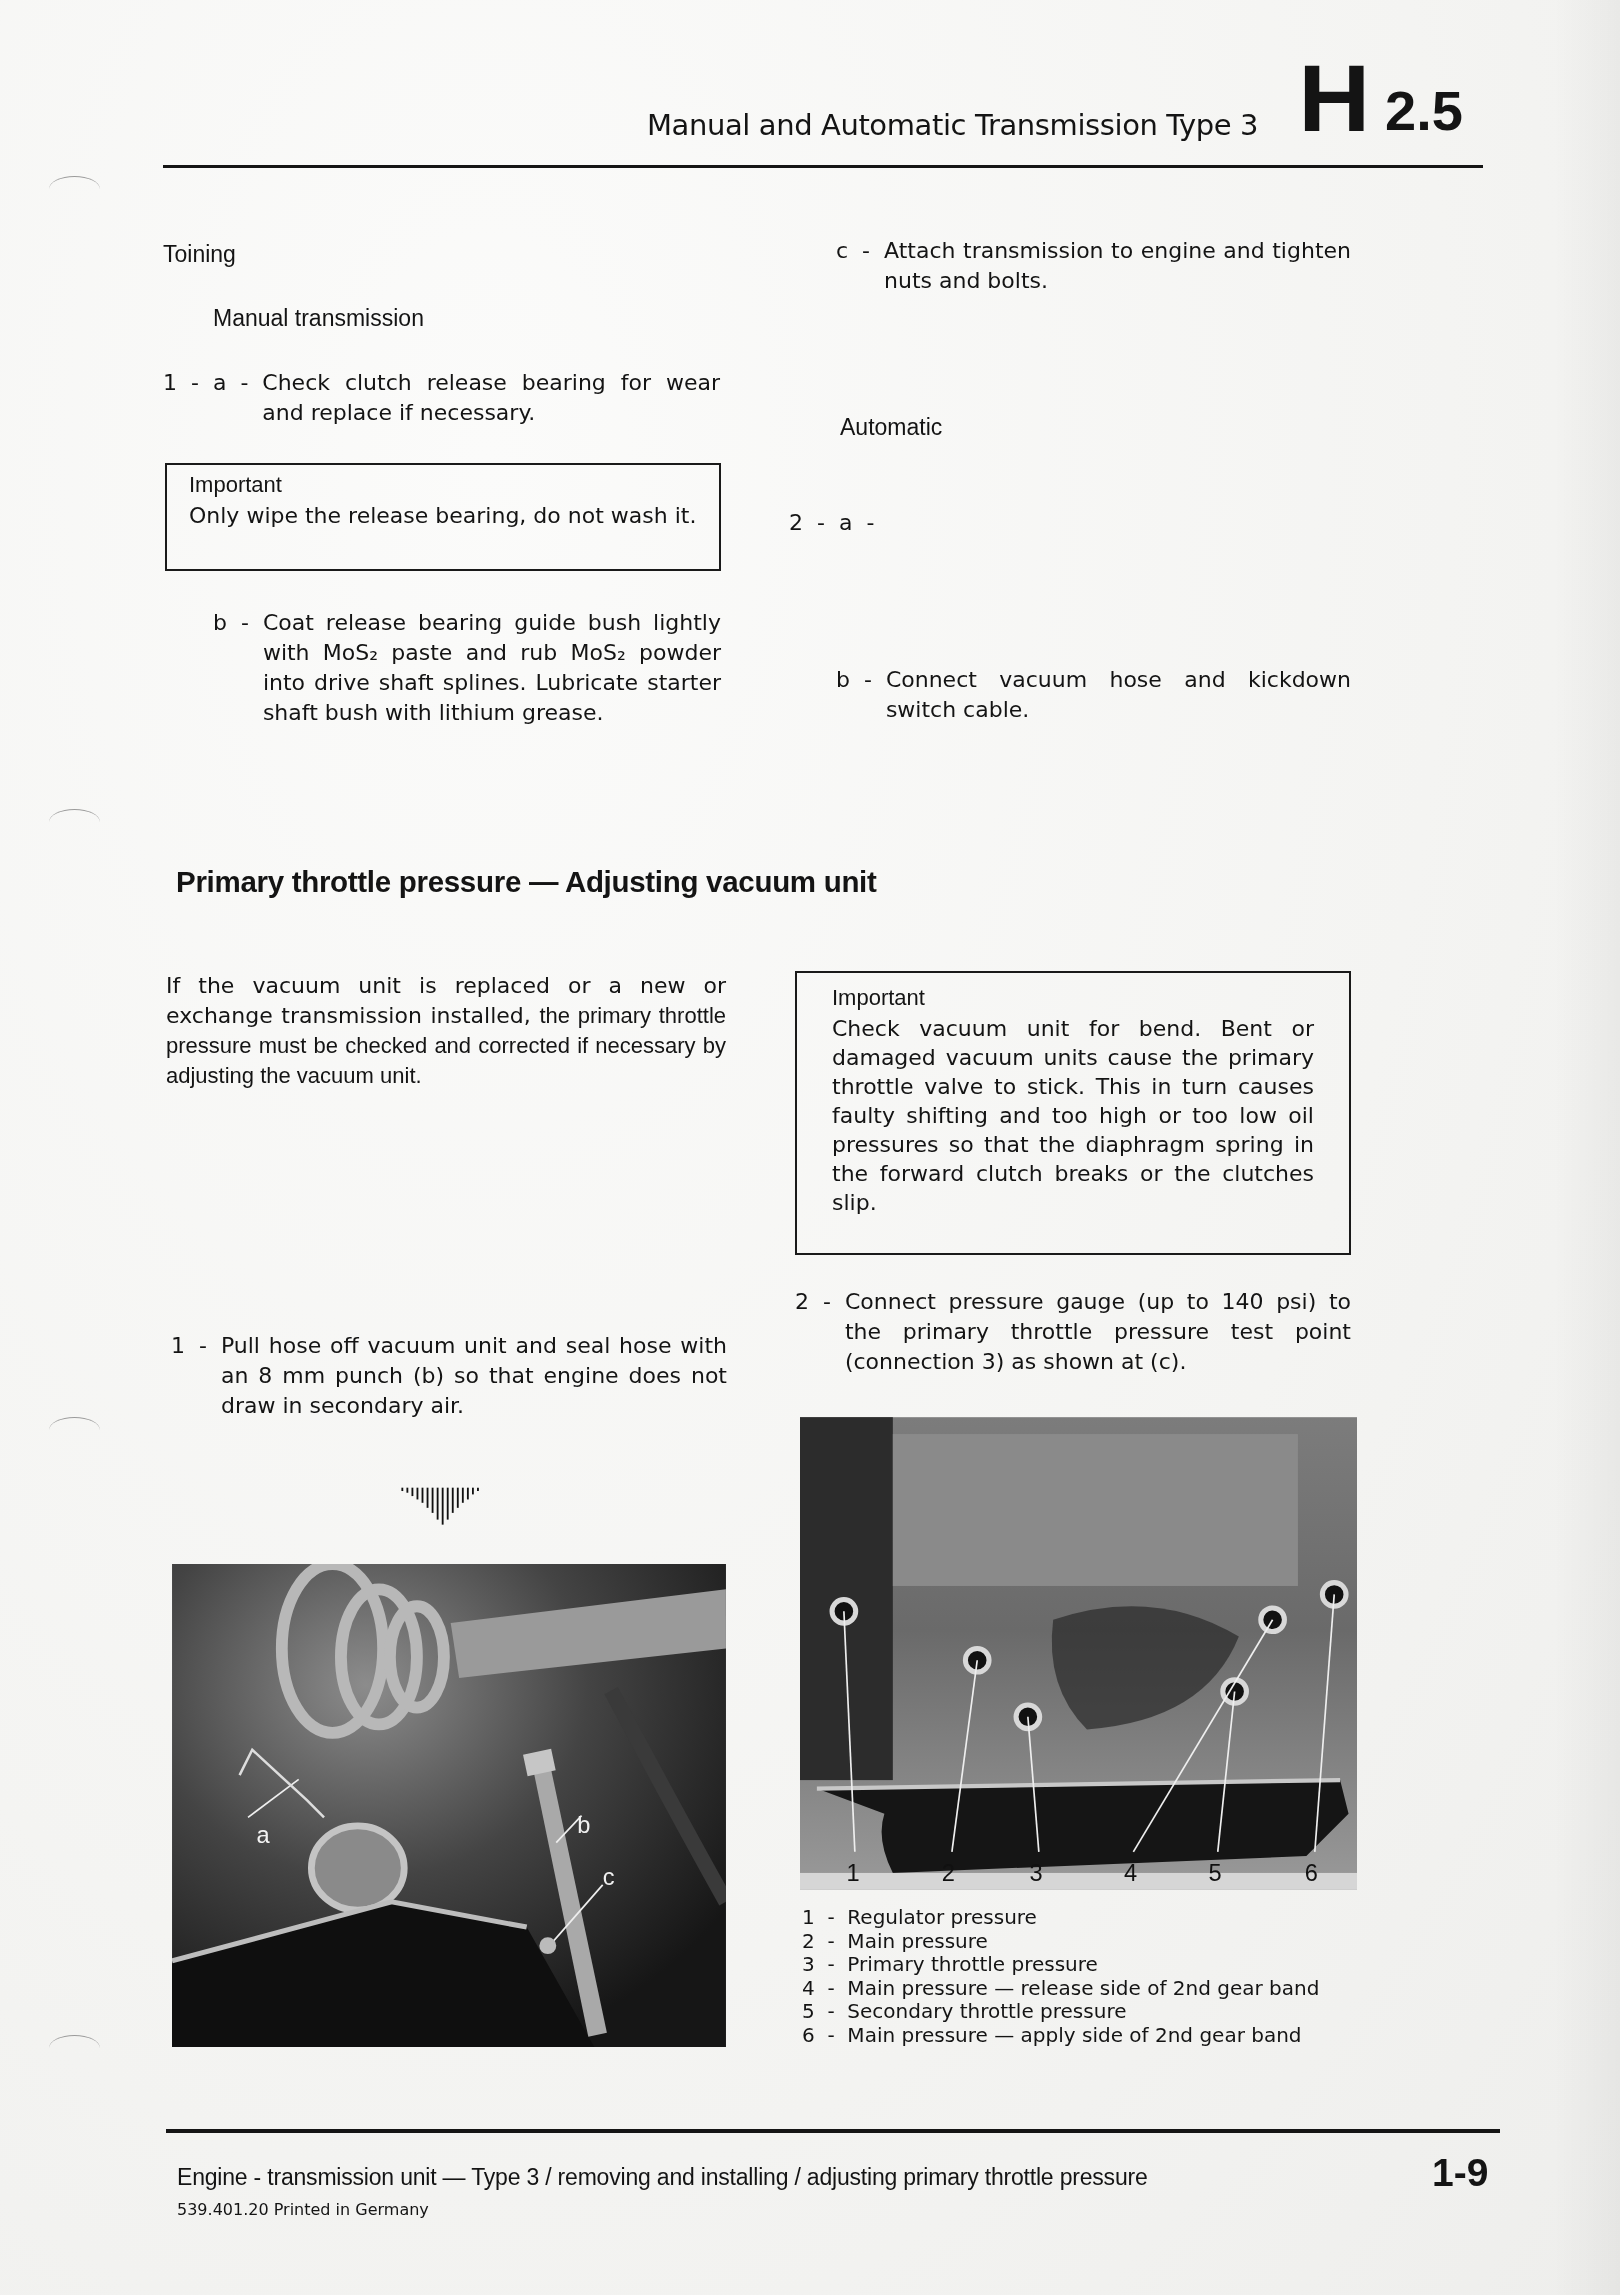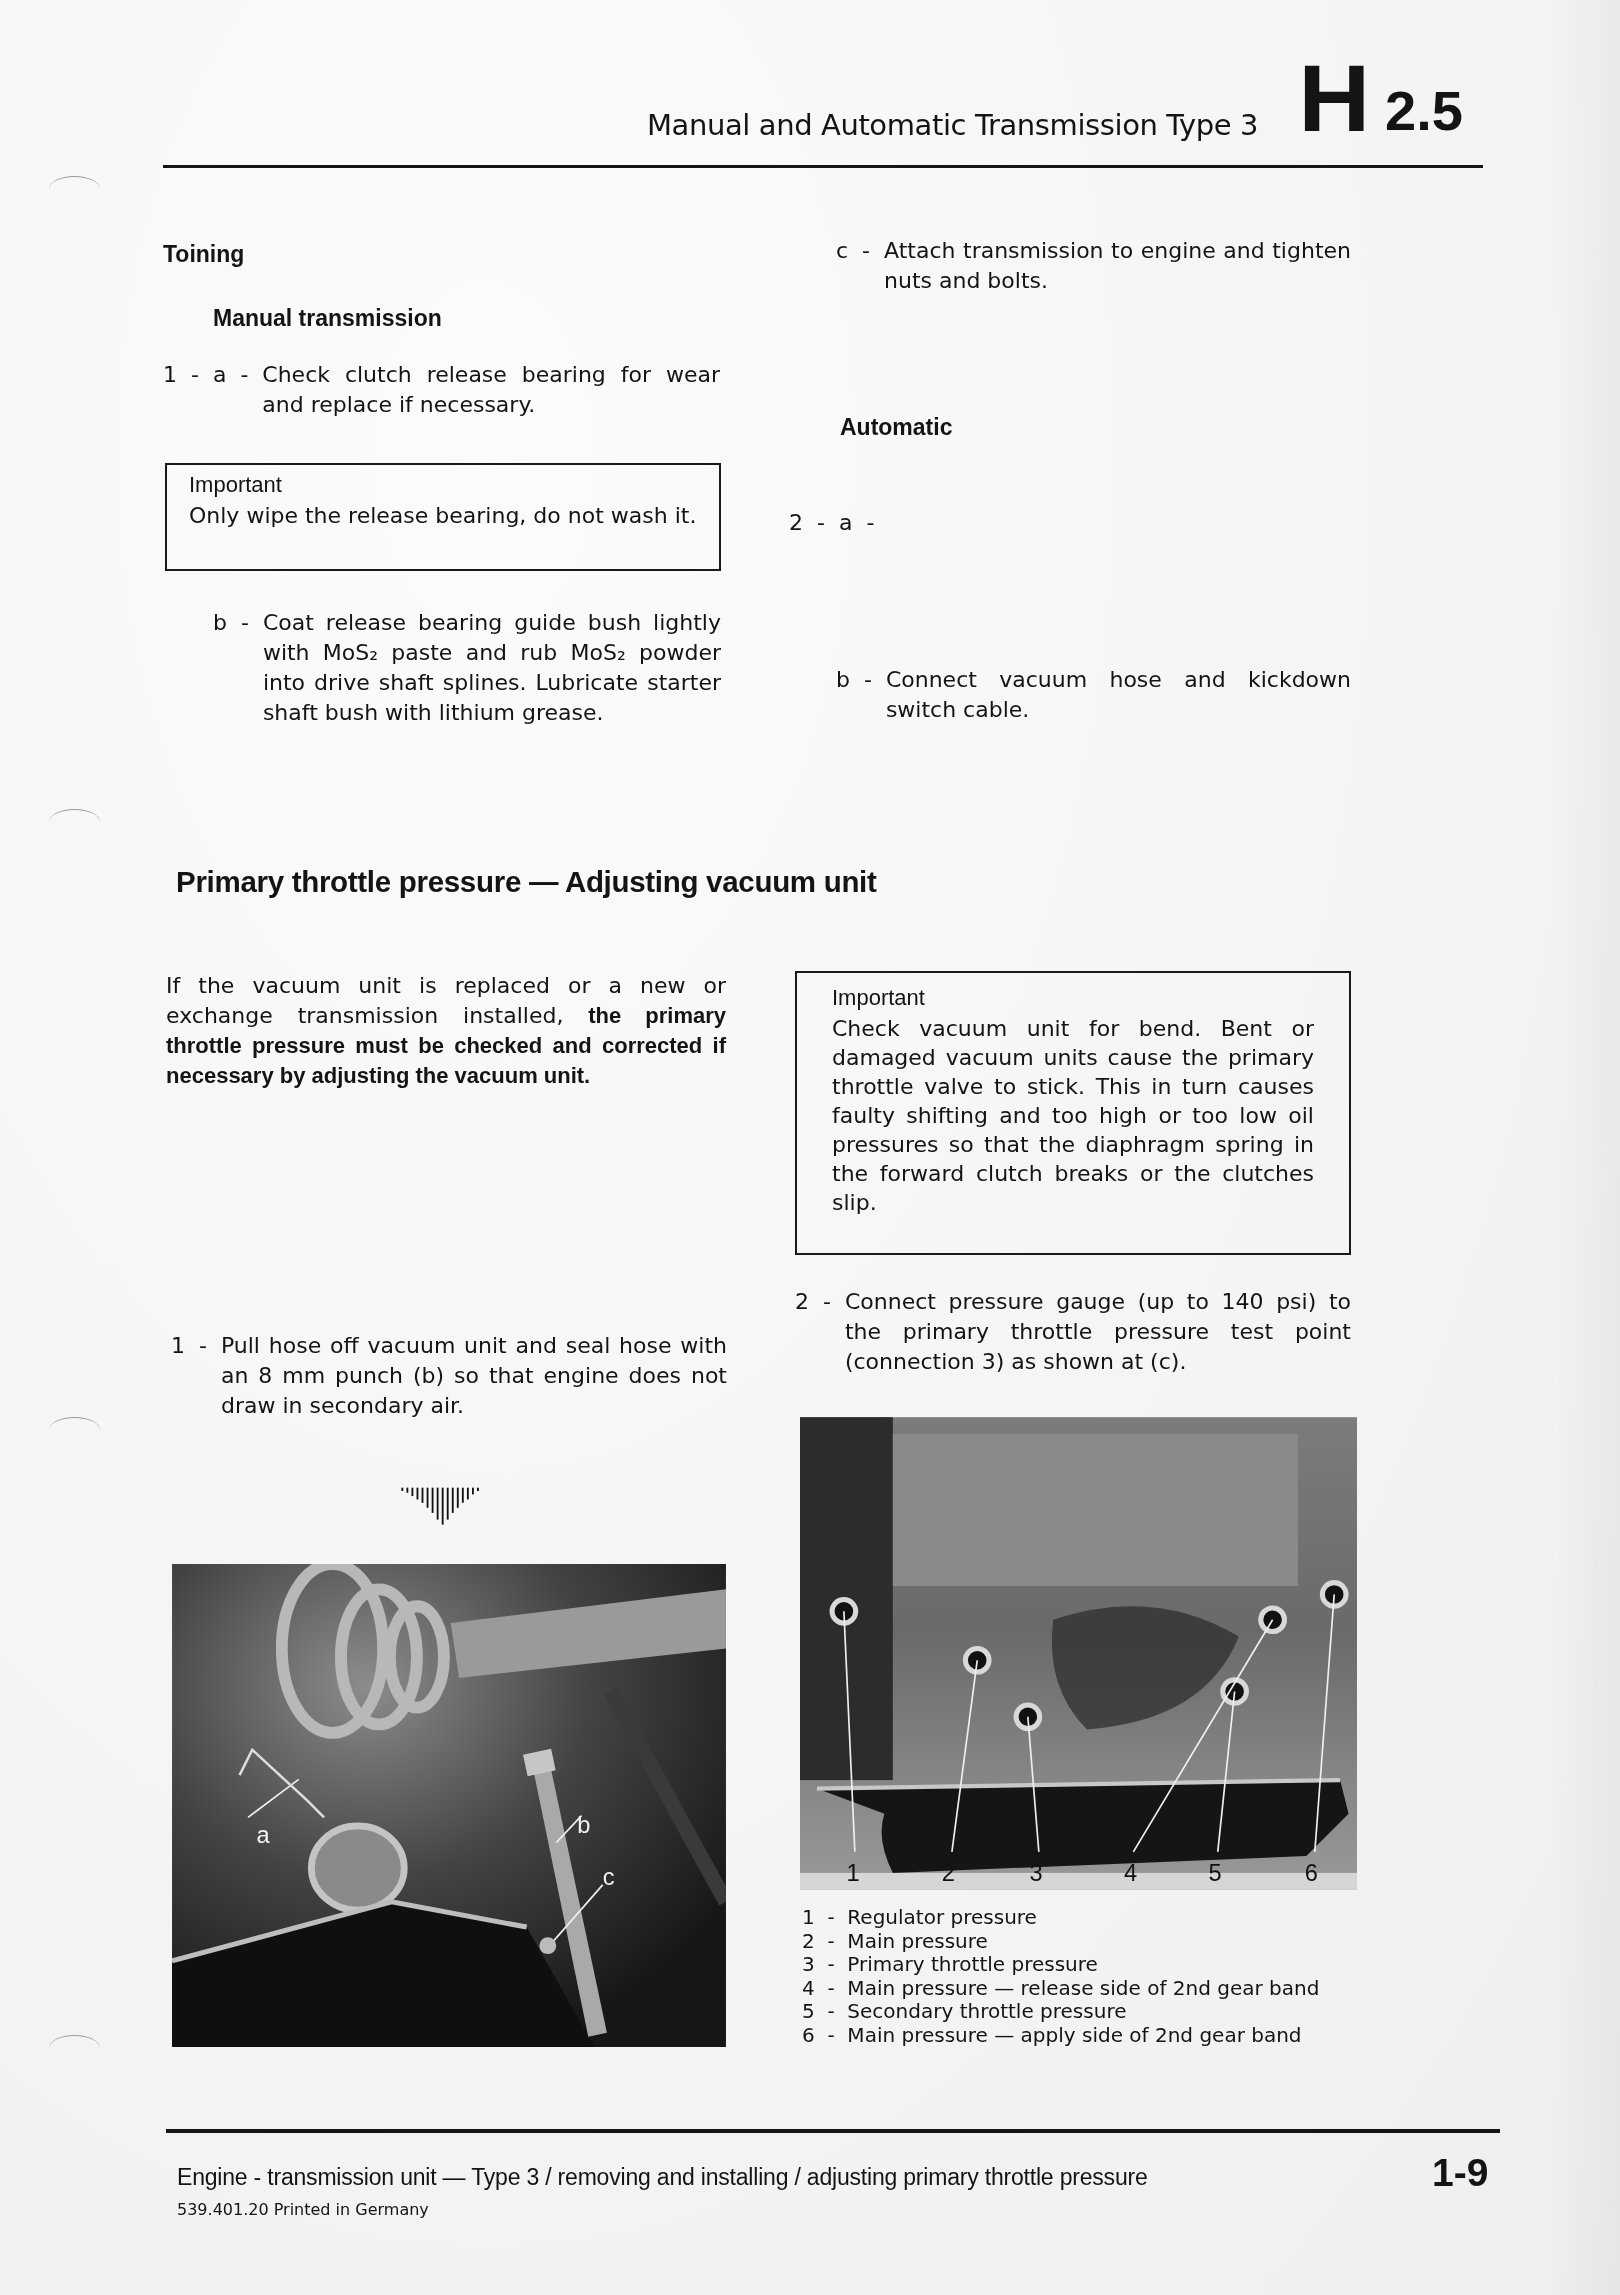--- a/index.html
+++ b/index.html
@@ -17,21 +17,21 @@
   .edge-shade { position:absolute; right:0; top:0; width:68px; height:2295px;
     background: linear-gradient(to right, rgba(0,0,0,0) 0%, rgba(0,0,0,0.04) 100%); }
   .punch { position:absolute; left:49px; width:51px; height:25px;
     border-top: 1.7px solid #9a9a9a; border-radius: 50% 50% 0 0; }
   .hdr-title { left: 647px; top: 108px; font-size: 29px; letter-spacing: -0.4px; font-weight: 500; text-align: center; }
   .hdr-H { left: 1300px; top: 51px; font-size: 95px; font-weight: 900; line-height: 1; font-family: "Liberation Sans", sans-serif; transform: scaleX(1.05); }
   .hdr-num { left: 1385px; top: 83px; font-size: 56px; font-weight: 800; line-height: 1; font-family: "Liberation Sans", sans-serif; }
   .rule-top { left: 163px; top: 165px; width: 1320px; height: 3.4px; background: #151515; }
   .rule-bot { left: 166px; top: 2129px; width: 1334px; height: 4.2px; background: #151515; }
 
-  .h-bold { font-weight: 700; font-family: "Liberation Sans", sans-serif; }
+  .h-bold { font-weight: 400; font-family: "Liberation Sans", sans-serif; }
   .sec-head { font-size: 23px; }
   .body-txt { font-size: 22px; line-height: 30px; text-align: justify; }
   .step { display: flex; }
   .step .lbl { flex: 0 0 auto; white-space: pre; }
   .step .txt { flex: 1 1 auto; text-align: justify; }
   .box { border: 2.5px solid #1a1a1a; box-sizing: border-box; }
   .box-title { font-weight: 400; font-family: "Liberation Sans", sans-serif; font-size: 22px; margin-bottom: 3.4px; }
   .big-head { left: 166px; top: 865px; font-size: 29.5px; font-weight: 900; font-family: Liberation Sans, sans-serif; letter-spacing: -0.3px; margin-left: 10px; }
 
   .photo { position: absolute; overflow: hidden; }
@@ -54,21 +54,21 @@
 <div class="punch" style="top:2035px;"></div>
 
 <div class="abs hdr-title">Manual and Automatic Transmission Type 3</div>
 <div class="abs hdr-H">H</div>
 <div class="abs hdr-num">2.5</div>
 <div class="abs rule-top"></div>
 
 <div class="abs h-bold sec-head" style="left:163px; top:241px;">Toining</div>
 <div class="abs h-bold sec-head" style="left:213px; top:305px;">Manual transmission</div>
 
-<div class="abs step body-txt" style="left:163px; top:360px; width:557px;">
+<div class="abs step body-txt" style="left:163px; top:368px; width:557px;">
   <span class="lbl">1  -  a  -  </span>
   <span class="txt">Check clutch release bearing for wear and replace if necessary.</span>
 </div>
 
 <div class="abs box" style="left:165px; top:463px; width:556px; height:108px; padding:6.8px 22px;">
   <div class="box-title">Important</div>
   <div class="body-txt" style="line-height:29px;">Only wipe the release bearing, do not wash it.</div>
 </div>
 
 <div class="abs step body-txt" style="left:213px; top:608px; width:508px;">

